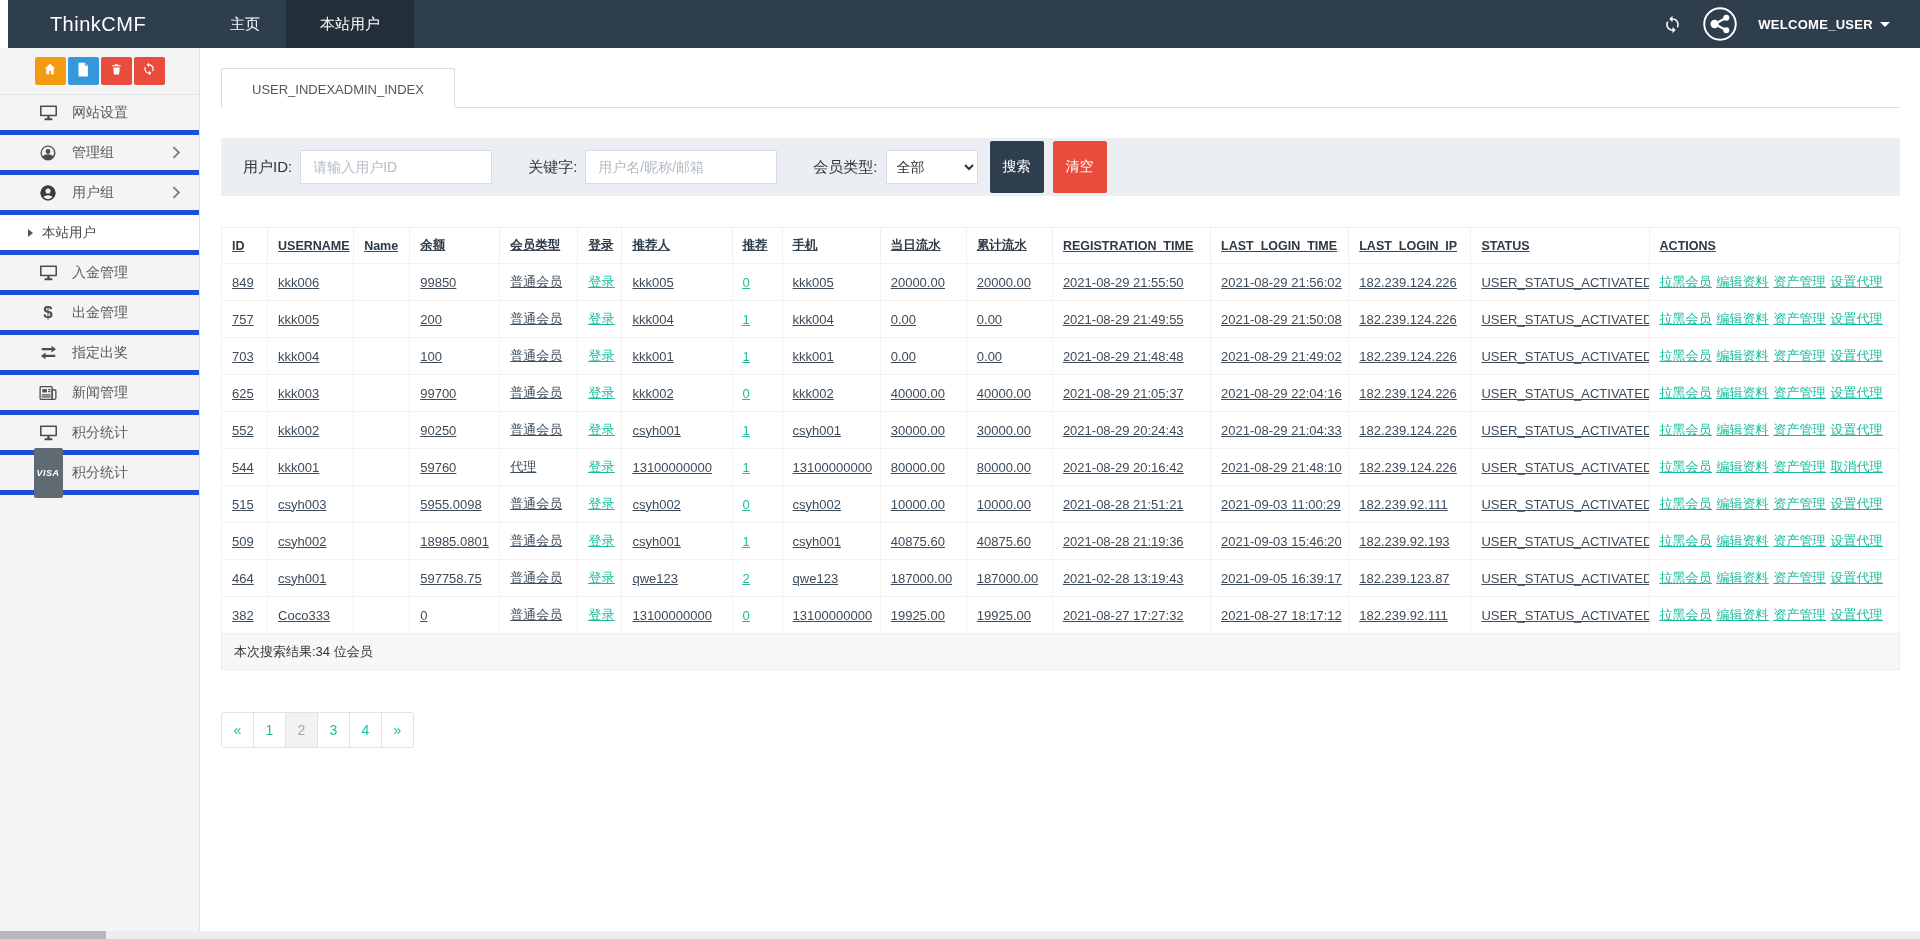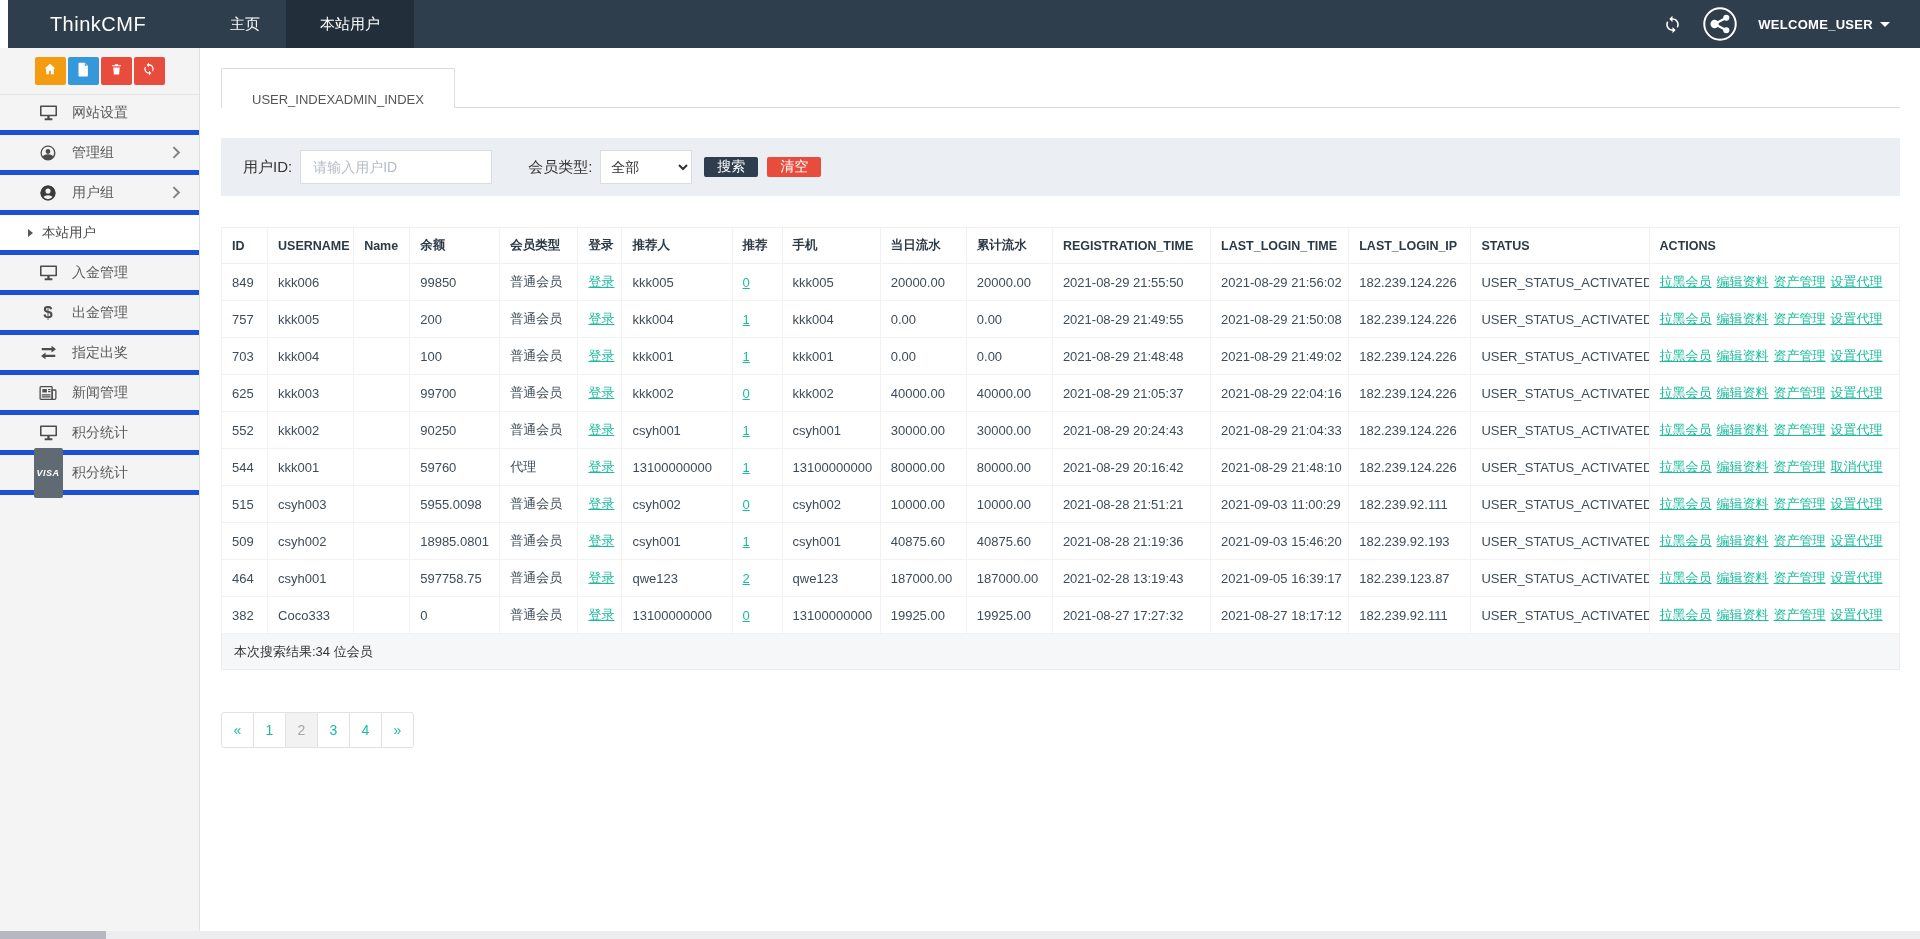--- a/index.html
+++ b/index.html
@@ -27,33 +27,33 @@
   .side-item { height:40px; display:flex; align-items:center; padding-left:36px; border-bottom:5px solid #1d4ed8; color:#5a5a5a; font-size:14px; cursor:pointer; }
   .side-item .ic { width:24px; margin-right:12px; display:flex; justify-content:center; color:#4c4c4c; }
   .side-item .chev { margin-left:auto; margin-right:18px; color:#828282; display:flex; }
   .side-item.sub { background:#fff; padding-left:28px; font-size:13.5px; color:#4a4a4a; }
   .side-item.sub .tri { width:0; height:0; border-top:4px solid transparent; border-bottom:4px solid transparent; border-left:5px solid #555; margin-right:9px; }
   .ic-visa { background:#5f6a72; color:#fff; font-size:9px; font-weight:bold; font-style:italic; padding:20px 3px; border-radius:2px; letter-spacing:.5px; }
   .ic-dollar { font-size:17px; font-weight:bold; color:#4c4c4c; line-height:1; }
   
   .content { position:absolute; left:201px; top:48px; right:0; bottom:8px; background:#fff; overflow:hidden; }
   .tabstrip { margin:20px 20px 0; border-bottom:1px solid #dcdcdc; height:40px; }
-  .tab { display:inline-block; height:40px; line-height:38px; padding:12px 30px; border:1px solid #dcdcdc; border-bottom:1px solid #fff; margin-bottom:-1px; background:#fff; color:#555; font-size:13px; border-radius:2px 2px 0 0; cursor:pointer; }
+  .tab { display:inline-block; height:40px; line-height:38px; padding:2px 30px; border:1px solid #dcdcdc; border-bottom:1px solid #fff; margin-bottom:-1px; background:#fff; color:#555; font-size:13px; border-radius:2px 2px 0 0; cursor:pointer; }
   .filter-panel { margin:30px 20px 0; background:#ebeff3; height:58px; display:flex; align-items:center; padding-left:22px; }
   .f-label { font-size:15px; color:#333; margin-right:8px; white-space:nowrap; }
   .f-input { width:192px; height:34px; border:1px solid #d8dde2; padding:0 12px; font-size:14px; color:#be185d; background:#fff; outline:none; font-family:"Liberation Sans", sans-serif; }
   .f-input::placeholder { color:#b4bcc4; }
   .f-group { display:flex; align-items:center; }
   .f-group + .f-group { margin-left:36px; }
   .f-select { width:92px; height:34px; border:1px solid #d8dde2; background:#fff; font-size:14px; color:#333; padding:0 6px; outline:none; font-family:"Liberation Sans", sans-serif; }
-  .btn { height:20px; min-width:48px; border:none; color:#fff; font-size:14px; padding:0 13px; cursor:pointer; border-radius:2px; font-family:"Liberation Sans", sans-serif; }
+  .btn { height:52px; min-width:48px; border:none; color:#fff; font-size:14px; padding:0 13px; cursor:pointer; border-radius:2px; font-family:"Liberation Sans", sans-serif; }
   .btn-search { background:#2e3e4e; margin-left:12px; }
   .btn-clear { background:#e74c3c; margin-left:9px; }
   
-  .table-wrap { margin:31px 20px 0; }
+  .table-wrap { margin:31px 20px 0;text-decoration:underline; }
   table { width:100%; border-collapse:collapse; font-size:13px; color:#3e4c59; table-layout:fixed; }
   th { height:36px; padding:0 10px; text-align:left; font-size:12.5px; font-weight:bold; color:#2c3a47; border:1px solid #f0f0f0; background:#fff; white-space:nowrap; overflow:hidden; }
   td { height:37px; padding:0 10px; border:1px solid #f2f2f2; white-space:nowrap; overflow:hidden; }
   a.tlink { color:#1abc9c; text-decoration:underline; cursor:pointer; }
   td.actions a.tlink { margin-right:5px; }
   .summary { margin:0 20px; height:36px; line-height:35px; background:#f6f7f8; border:1px solid #ececec; border-top:none; padding-left:12px; font-size:13px; color:#333; }
   
   .pagination { margin:42px 0 0 20px; display:flex; list-style:none; padding:0; }
   .page-item { min-width:33px; height:36px; padding:0 6px; border:1px solid #e2e2e2; margin-left:-1px; display:flex; align-items:center; justify-content:center; font-size:14px; color:#1abc9c; background:#fff; cursor:pointer; }
   .page-item:first-child { border-radius:3px 0 0 3px; margin-left:0; }
@@ -212,20 +212,24 @@
 
 <main class="content">
   <div class="tabstrip">
     <div class="tab">USER_INDEXADMIN_INDEX</div>
   </div>
 
   <div class="filter-panel">
     <div class="f-group">
       <span class="f-label">用户ID:</span>
       <input class="f-input" type="text" placeholder="请输入用户ID" style="">
+    </div>
+    <div class="f-group">
+      <span class="f-label">关键字:</span>
+      <input class="f-input" type="text" placeholder="用户名/昵称/邮箱" style="">
     </div>
     <div class="f-group">
       <span class="f-label">会员类型:</span>
       <select class="f-select">
         <option>全部</option>
       </select>
     </div>
     <button class="btn btn-search">搜索</button>
     <button class="btn btn-clear">清空</button>
   </div>

